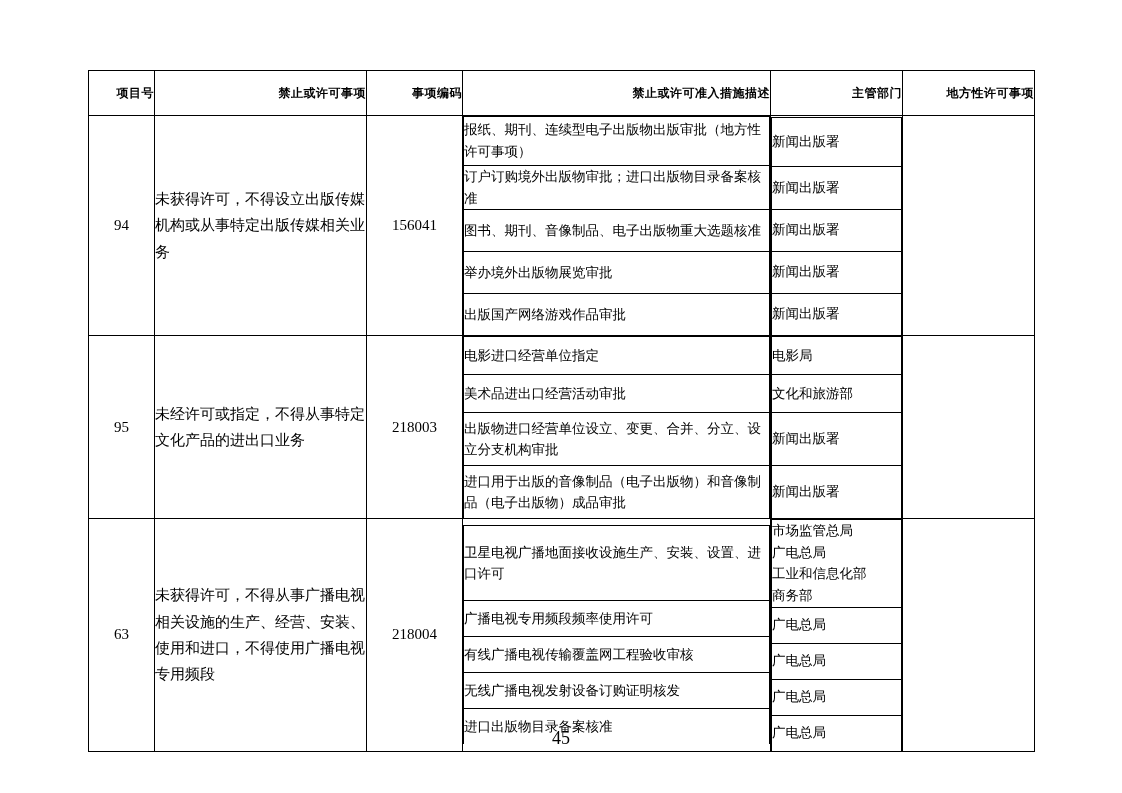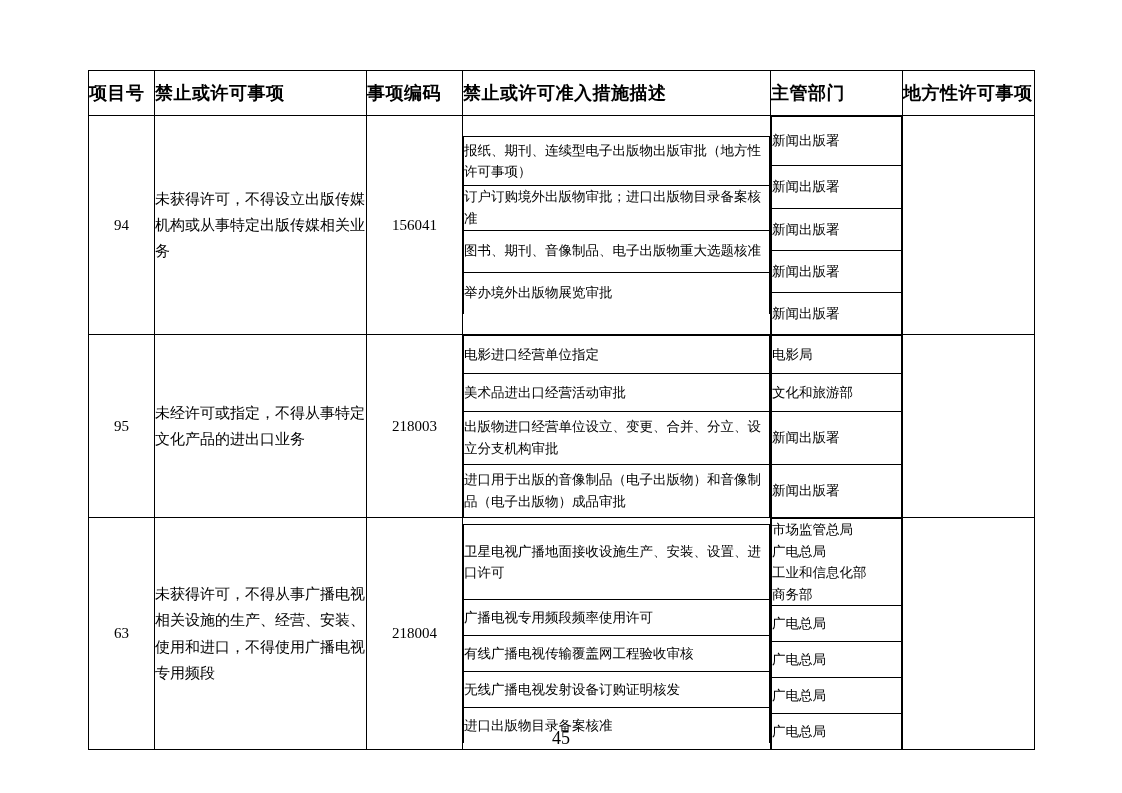--- a/index.html
+++ b/index.html
@@ -40,23 +40,23 @@
   
   col.c1 { width: 66px; }
   col.c2 { width: 212px; }
   col.c3 { width: 96px; }
   col.c4 { width: 308px; }
   col.c5 { width: 132px; }
   col.c6 { width: 132px; }
 
   thead th {
     height: 44px;
-    text-align: left;
+    text-align: right;
     font-weight: bold;
-    font-size: 18px;
+    font-size: 12px;
     letter-spacing: 0.5px;
   }
   td.num {
     text-align: center;
     font-size: 15px;
   }
   td.item {
     font-size: 15px;
     line-height: 1.75;
     padding: 6px 10px;
@@ -137,20 +137,23 @@
                   </tr>
               <tr>
                     <td style="height:42px">订户订购境外出版物审批；进口出版物目录备案核准</td>
                   </tr>
               <tr>
                     <td style="height:41px">图书、期刊、音像制品、电子出版物重大选题核准</td>
                   </tr>
               <tr>
                     <td style="height:41px">举办境外出版物展览审批</td>
                   </tr>
+              <tr>
+                    <td style="height:41px">出版国产网络游戏作品审批</td>
+                  </tr>
             </tbody>
               </table>
           </td>
           <td class="nopad">
             <table class="sub">
               <tbody>
                   <tr>
                     <td style="height:48px" class="dept-cell">新闻出版署</td>
                   </tr>
               <tr>

